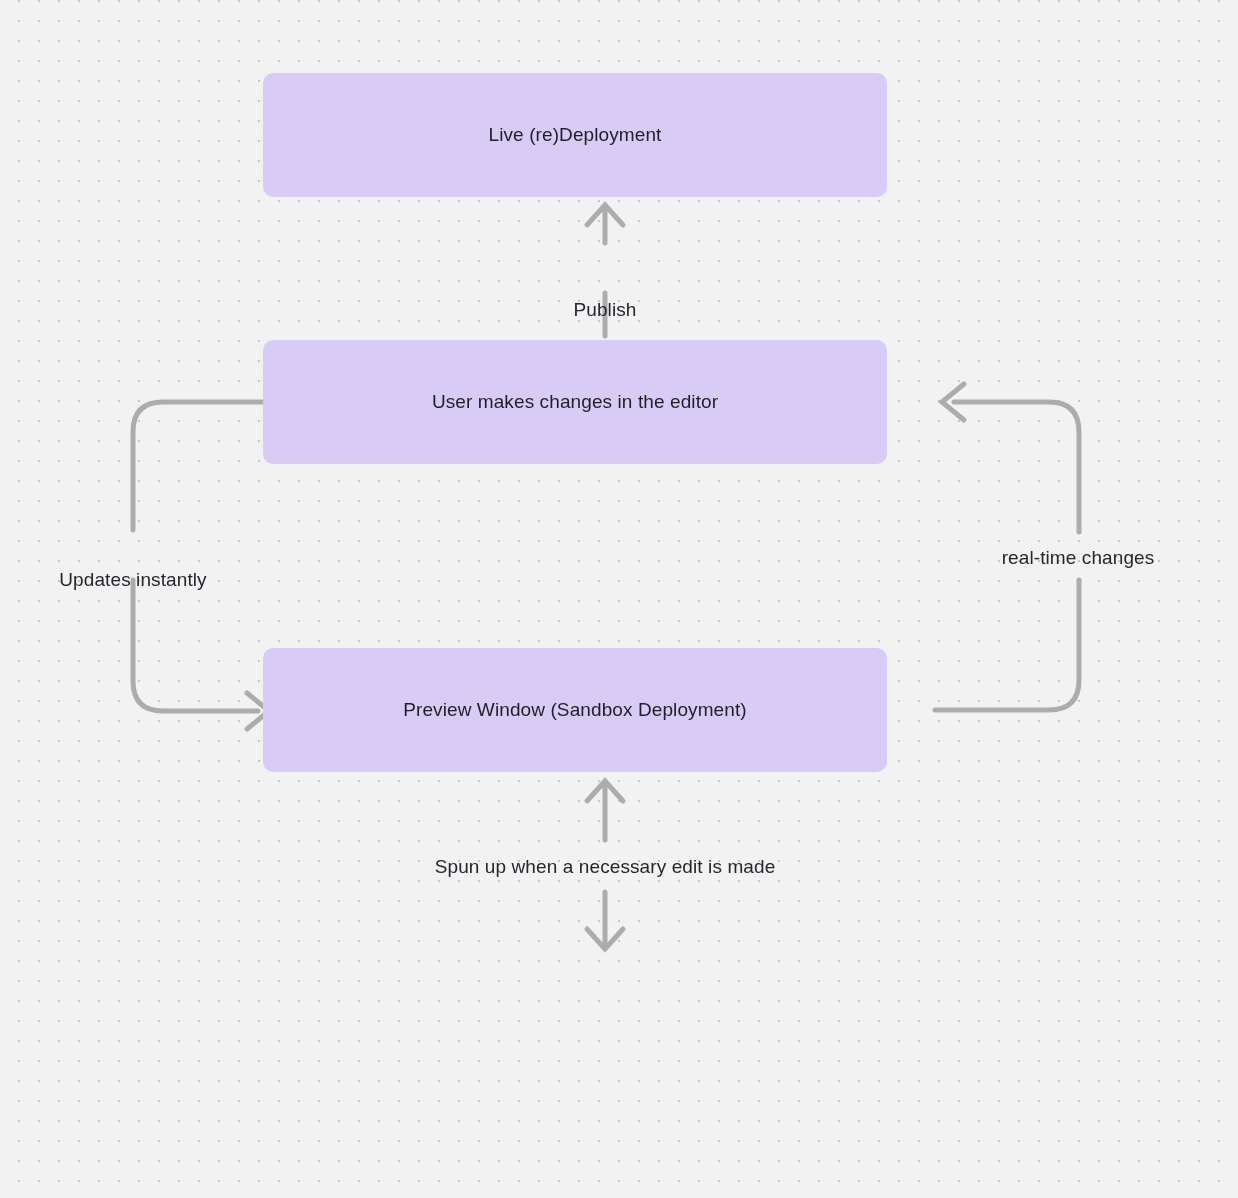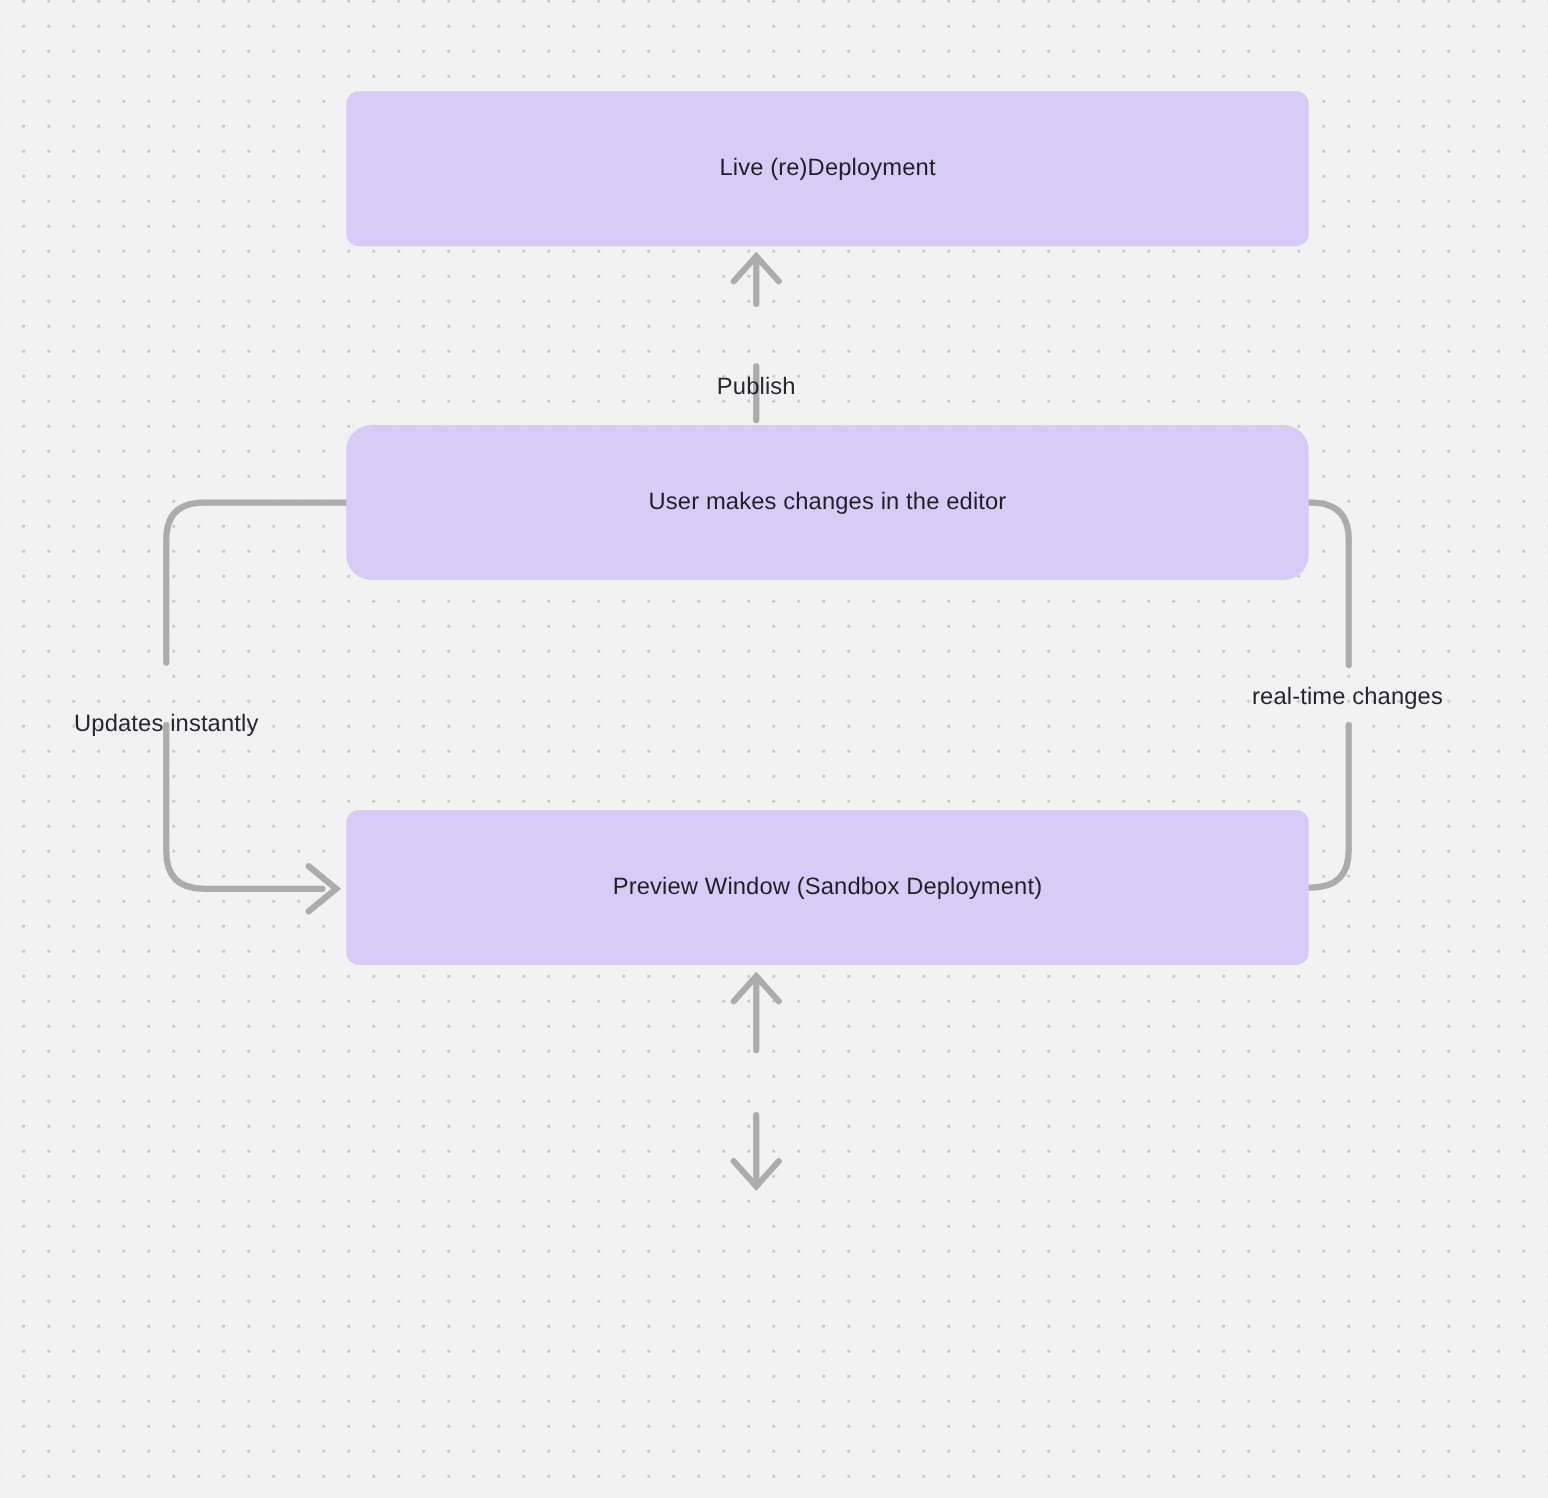--- a/index.html
+++ b/index.html
@@ -23,38 +23,38 @@
   .arrow-layer {
     position: absolute;
     left: 0;
     top: 0;
     width: 1238px;
     height: 1198px;
     pointer-events: none;
   }
   .node {
     position: absolute;
-    left: 277px;
-    width: 770px;
+    left: 263px;
+    width: 624px;
     height: 124px;
     background: #d8ccf6;
     border-radius: 10px;
     display: flex;
     align-items: center;
     justify-content: center;
     text-align: center;
   }
   .node span {
     font-size: 19px;
     line-height: 1.3;
     color: #1f1f27;
     letter-spacing: 0.1px;
   }
   .node-live      { top: 73px; }
-  .node-user      { top: 340px; border-radius: 20px; }
+  .node-user      { top: 340px; }
   .node-preview   { top: 648px; }
   .node-devserver { top: 958px; }
   .edge-label {
     position: absolute;
     transform: translate(-50%, -50%);
     white-space: nowrap;
     font-size: 19px;
     color: #26262e;
     letter-spacing: 0.1px;
   }
@@ -118,14 +118,15 @@
   </div>
 
   <div class="node node-preview">
     <span>Preview Window (Sandbox Deployment)</span>
   </div>
 
 
   <div class="edge-label label-publish">Publish</div>
   <div class="edge-label label-updates">Updates instantly</div>
   <div class="edge-label label-feedback">real-time changes</div>
+  <div class="edge-label label-spunup">Spun up when a necessary edit is made</div>
 
 </div>
 
 </body></html>

